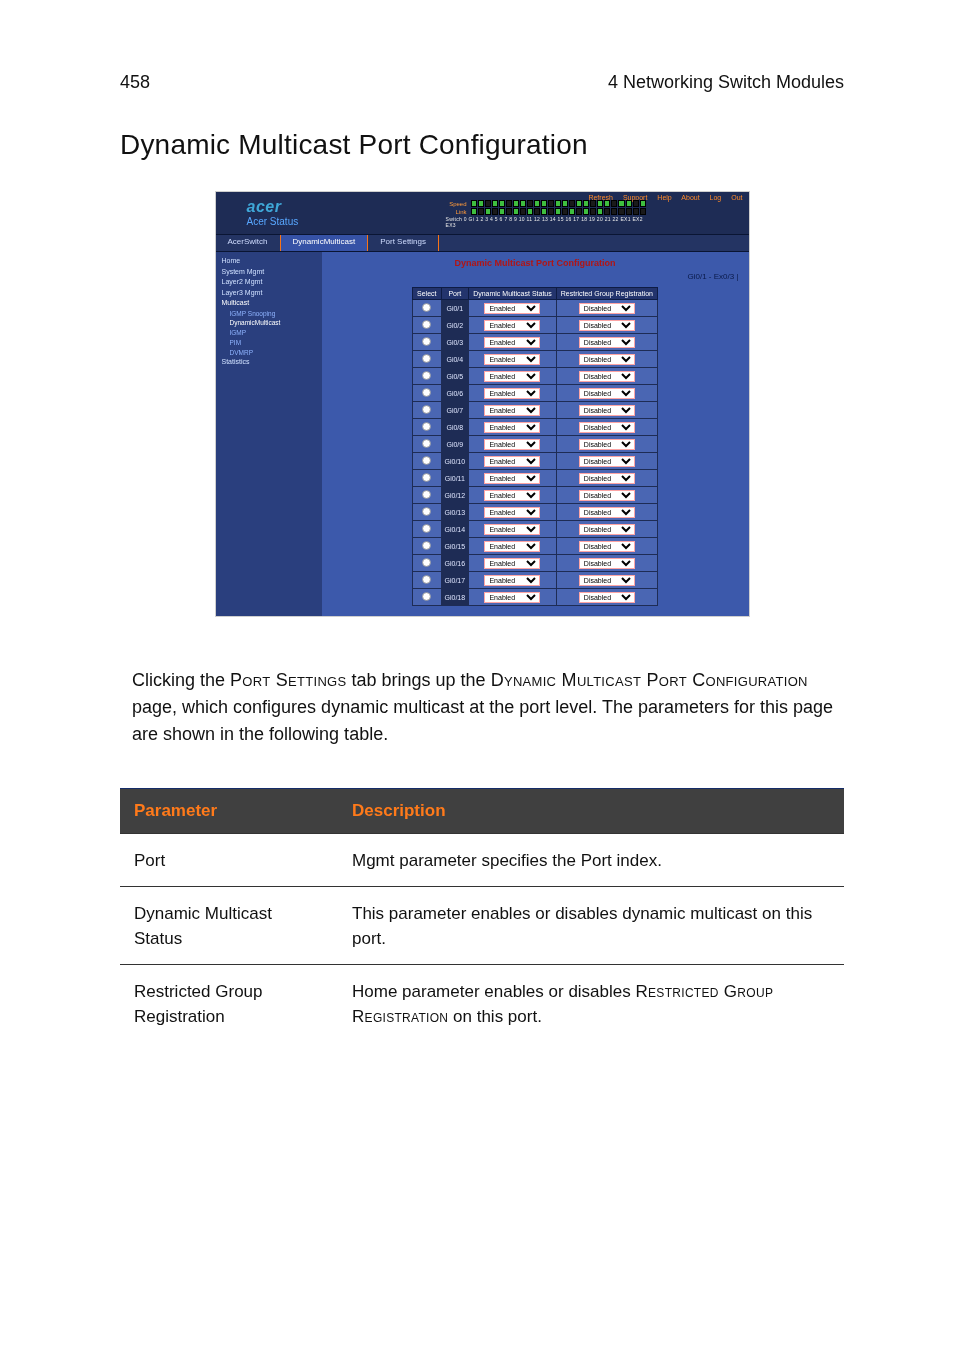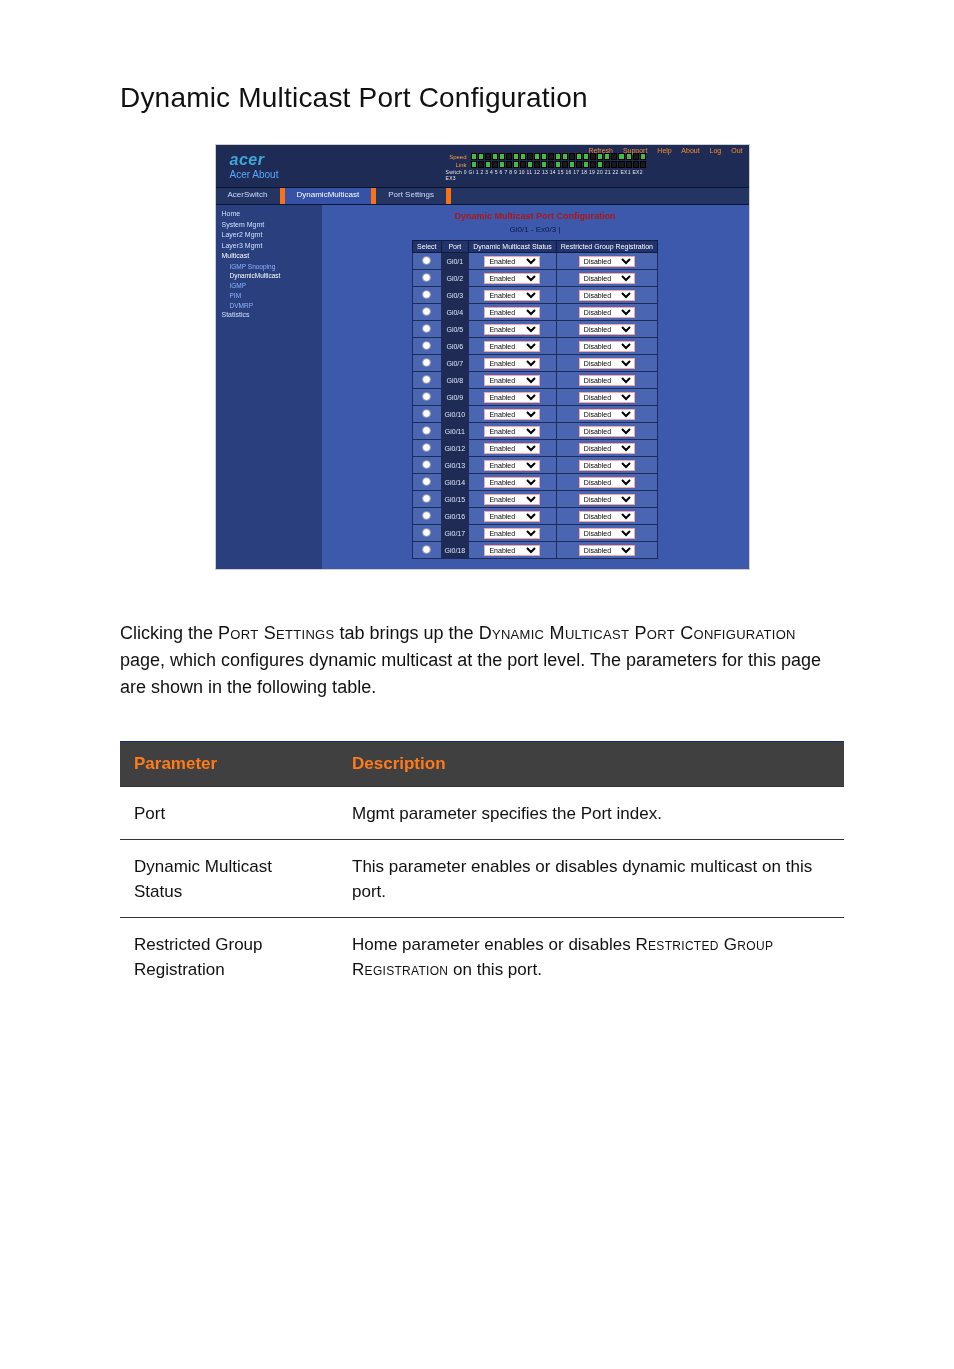--- a/index.html
+++ b/index.html
@@ -41,21 +41,21 @@
     position: relative;
     box-sizing: border-box;
   }
   .shot-top {
     display: flex;
     height: 42px;
     background: #1e2c55;
     position: relative;
   }
   .brand {
-    padding: 6px 14px;
+    padding: 6px 31px;
     line-height: 1.1;
   }
   .brand .acer {
     font-style: italic;
     font-weight: bold;
     font-size: 16px;
     color: #3fa7d8;
     letter-spacing: .5px;
   }
   .brand .sub {
@@ -106,21 +106,21 @@
     display: flex;
     height: 16px;
     background: #243463;
     border-top: 1px solid #0a1533;
     border-bottom: 1px solid #0a1533;
   }
   .crumb {
     padding: 2px 12px;
     font-size: 8px;
     color: #cfdcff;
-    border-right: 5px solid #f97316;
+    border-right: 1px solid #f97316;
   }
   .crumb.active {
     background: #3652a6;
     color: #fff;
   }
 
   .shot-body {
     display: flex;
     min-height: 254px;
     background: #3652a6;
@@ -145,21 +145,21 @@
     box-sizing: border-box;
   }
   .main-title {
     text-align: center;
     color: #b01616;
     font-weight: bold;
     font-size: 9px;
     margin-bottom: 4px;
   }
   .main-sub {
-    text-align: center;
+    text-align: right;
     font-size: 8px;
     color: #0a1a4a;
     margin-bottom: 6px;
   }
   .tbl {
     margin: 0 auto;
     border-collapse: collapse;
   }
   .tbl th {
     background: #23346d;
@@ -193,21 +193,21 @@
     border: 1px solid #fca5a5;
     background: #fff;
     color: #000;
     width: 56px;
   }
 
   
   .body-text {
     font-size: 18px;
     line-height: 1.5;
-    margin: 18px 0 40px 0;
+    margin: 18px 0 40px 12px;
   }
   .smallcaps {
     font-variant: small-caps;
     letter-spacing: .3px;
   }
 
   
   table.param {
     width: 100%;
     border-collapse: collapse;
@@ -227,28 +227,32 @@
     border-top: 1px solid #333;
     line-height: 1.5;
   }
   table.param tbody td.pcell { width: 190px; }
 </style>
 </head>
 <body>
 
 <div class="page">
 
+  <div class="running-head">
+    <span>458</span>
+    <span>4 Networking Switch Modules</span>
+  </div>
 
   <div class="h1">Dynamic Multicast Port Configuration</div>
 
   <div class="shot">
     <div class="shot-top">
       <div class="brand">
         <div class="acer">acer</div>
-        <div class="sub">Acer About</div>
+        <div class="sub">Acer Status</div>
       </div>
       <div class="topnav">
         <span>Refresh</span>
         <span>Support</span>
         <span>Help</span>
         <span>About</span>
         <span>Log Out</span>
       </div>
       <div class="port-strip" id="port-strip">
           <div class="row">

